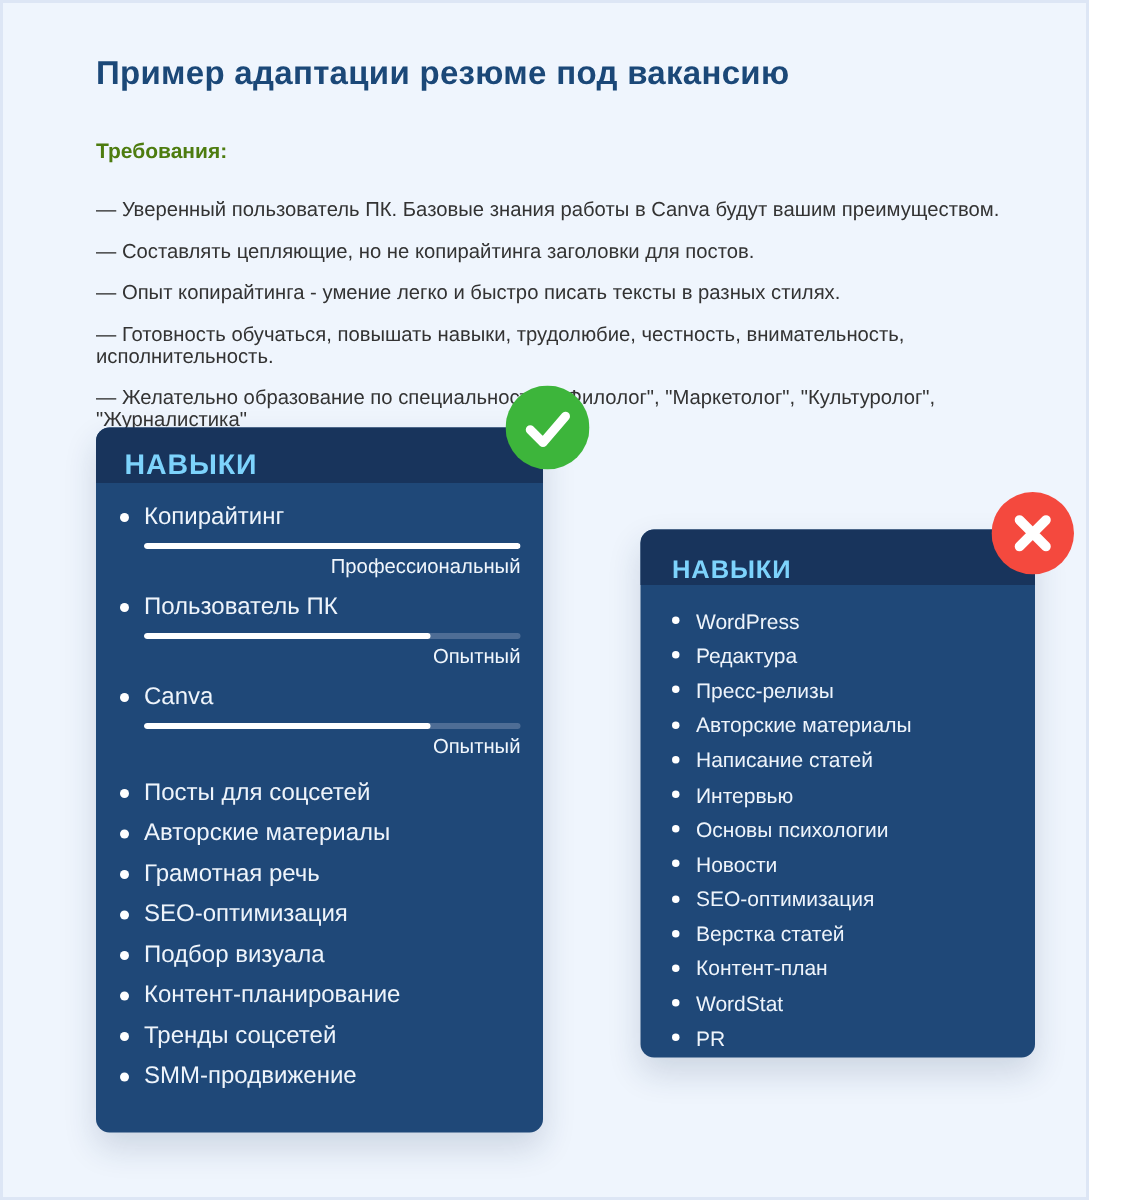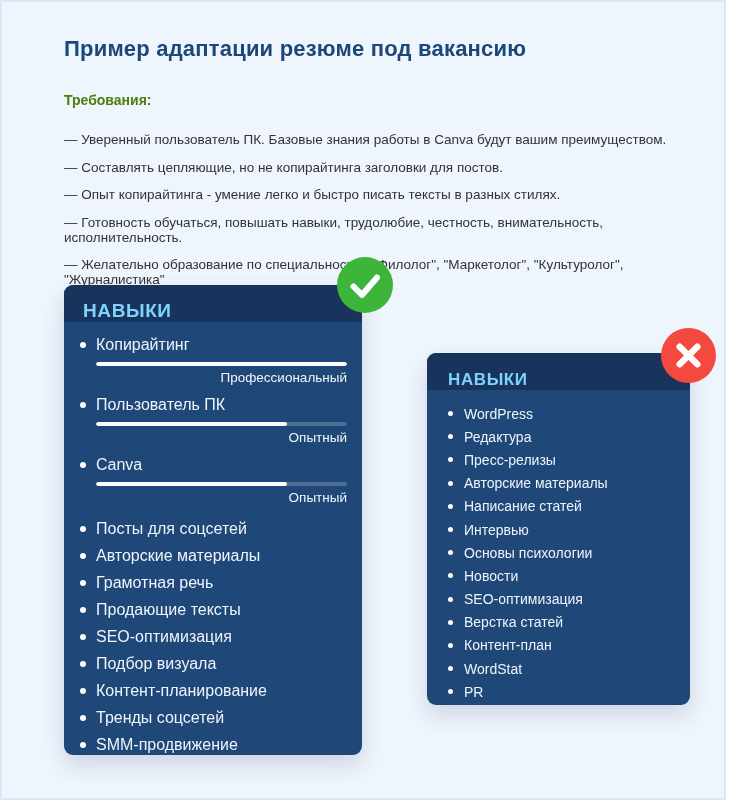--- a/index.html
+++ b/index.html
@@ -112,24 +112,20 @@
           <li class="skill-li">
     <span class="dot"></span>
     <span>Авторские материалы</span>
   </li>
           <li class="skill-li">
     <span class="dot"></span>
     <span>Грамотная речь</span>
   </li>
           <li class="skill-li">
     <span class="dot"></span>
-    <span>Продающие тексты</span>
-  </li>
-          <li class="skill-li">
-    <span class="dot"></span>
     <span>SEO-оптимизация</span>
   </li>
           <li class="skill-li">
     <span class="dot"></span>
     <span>Подбор визуала</span>
   </li>
           <li class="skill-li">
     <span class="dot"></span>
     <span>Контент-планирование</span>
   </li>

